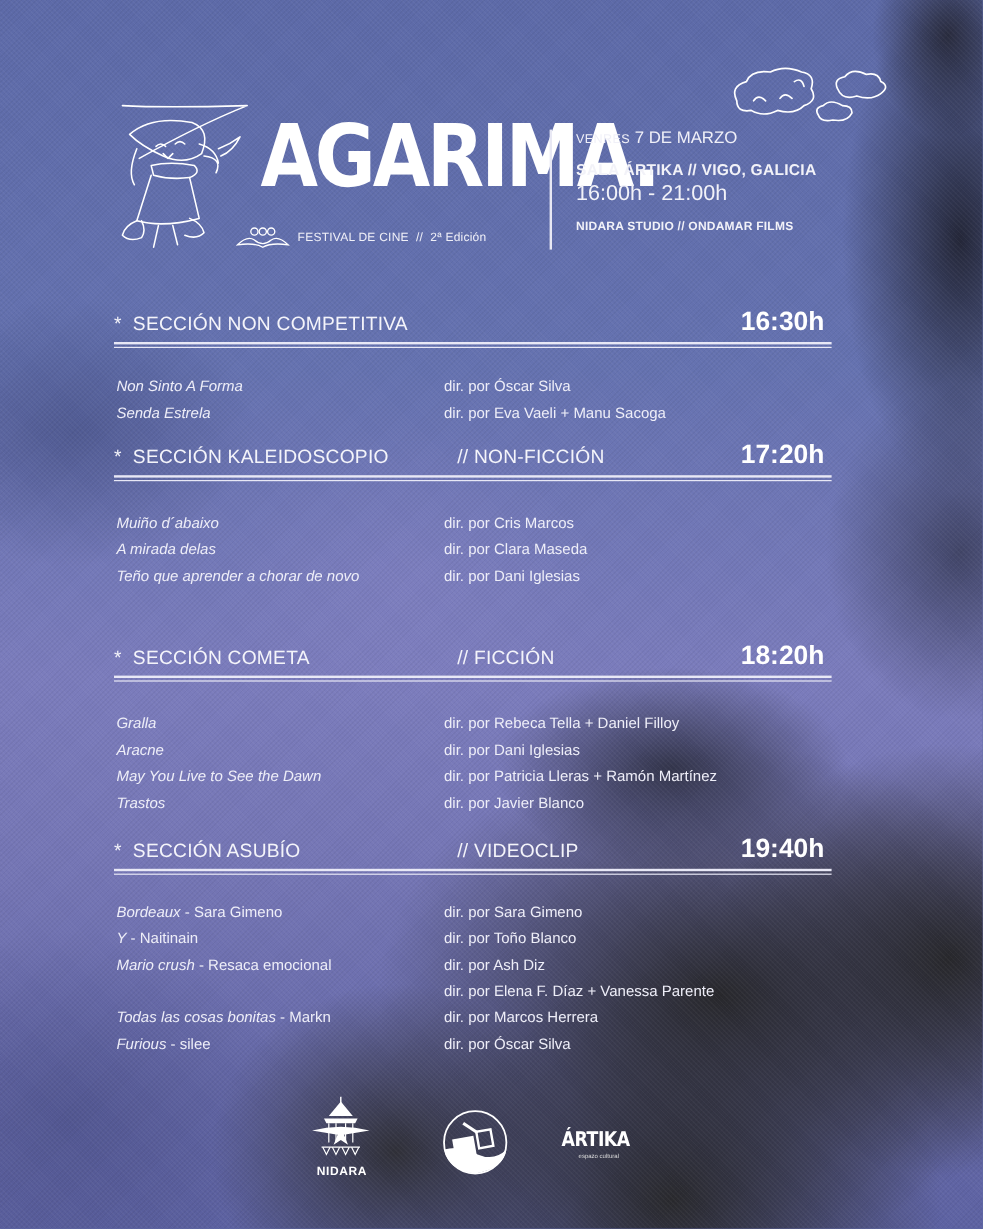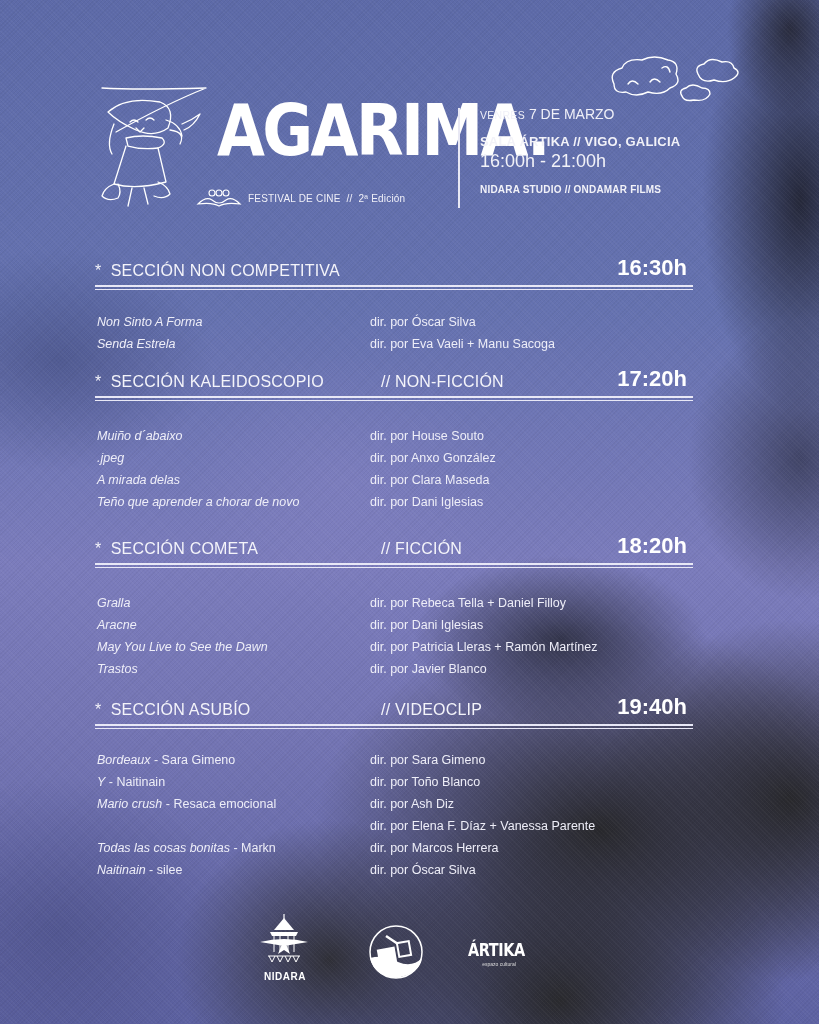--- a/index.html
+++ b/index.html
@@ -152,25 +152,21 @@
   <div class="section" style="top:369px;">
     <div class="sec-head">
       <span class="sec-name">*  SECCIÓN KALEIDOSCOPIO</span>
       <span class="sec-cat">// NON-FICCIÓN</span>
       <span class="sec-time">17:20h</span>
     </div>
     <div class="rule"></div>
     <div class="films" style="margin-top:24px;">
       <div class="film">
         <span class="ftitle"><i>Muiño d´abaixo</i><span></span></span>
-        <span class="fdir">dir. por House Souto</span>
-      </div>
-      <div class="film">
-        <span class="ftitle"><i>.jpeg</i><span></span></span>
-        <span class="fdir">dir. por Anxo González</span>
+        <span class="fdir">dir. por Cris Marcos</span>
       </div>
       <div class="film">
         <span class="ftitle"><i>A mirada delas</i><span></span></span>
         <span class="fdir">dir. por Clara Maseda</span>
       </div>
       <div class="film">
         <span class="ftitle"><i>Teño que aprender a chorar de novo</i><span></span></span>
         <span class="fdir">dir. por Dani Iglesias</span>
       </div>
     </div>
@@ -224,21 +220,21 @@
         <span class="fdir">dir. por Ash Diz</span>
       </div>
       <div class="film">
         <span class="fdir">dir. por Elena F. Díaz + Vanessa Parente</span>
       </div>
       <div class="film">
         <span class="ftitle"><i>Todas las cosas bonitas</i><span> - Markn</span></span>
         <span class="fdir">dir. por Marcos Herrera</span>
       </div>
       <div class="film">
-        <span class="ftitle"><i>Naitinain</i><span> - silee</span></span>
+        <span class="ftitle"><i>Furious</i><span> - silee</span></span>
         <span class="fdir">dir. por Óscar Silva</span>
       </div>
     </div>
   </div>
 
   <div class="logos">
     <div class="logo-nidara">
       <svg width="56" height="56" viewBox="0 0 56 56" fill="#fff" stroke="#fff">
         <path d="M28 2 L28 8" stroke-width="1.2"></path>
         <path d="M28 6 L18 18 L38 18z" stroke="none"></path>

